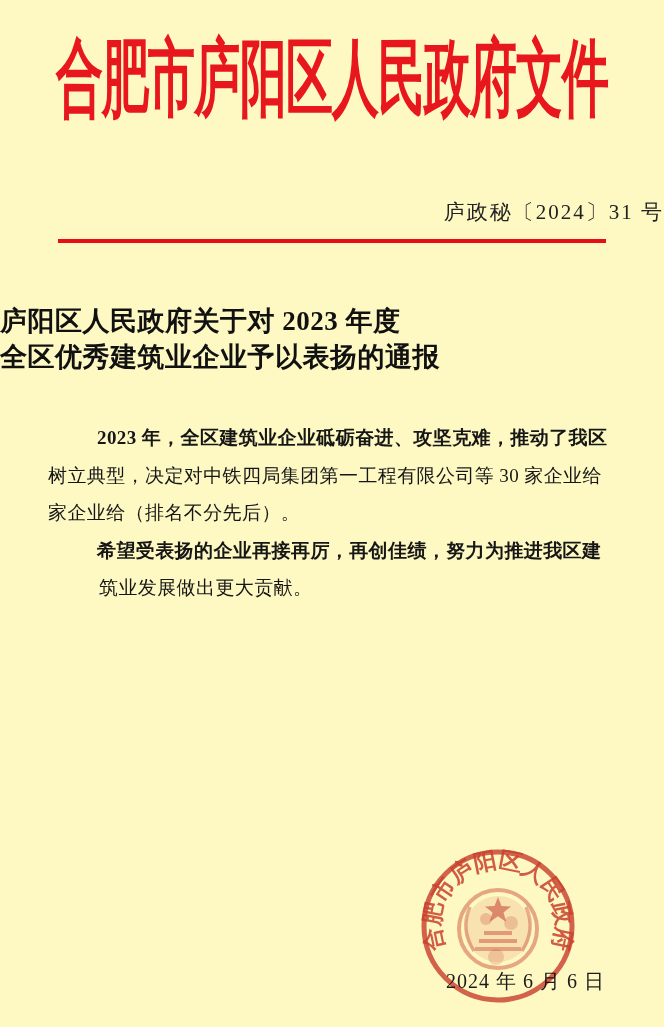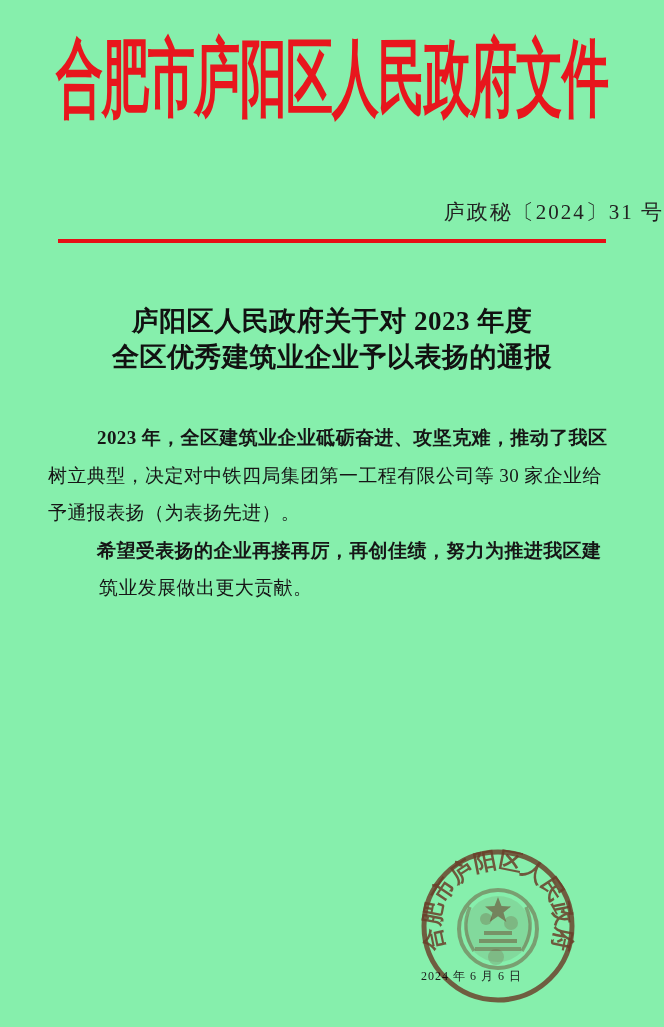--- a/index.html
+++ b/index.html
@@ -1,21 +1,21 @@
 <!DOCTYPE html>
 <html><head>
 <meta charset="utf-8">
 <style>
   html,body{margin:0;padding:0;}
   body{
     width:664px;height:1027px;position:relative;background:#fdfdfc;
     font-family:"Liberation Serif","DejaVu Serif",serif;
     color:#1e1e1e;overflow:hidden;
   }
-  .page{position:absolute;inset:0;background:#86efac;}
+  .page{position:absolute;inset:0;background:#fef9c3;}
 
   .doc-header{
     position:absolute;top:33px;left:0;right:0;
     text-align:center;
     font-size:47px;font-weight:bold;line-height:50px;
     color:#e8161d;
     transform:scaleY(1.8);transform-origin:center top;
     letter-spacing:-1px;white-space:nowrap;
   }
 
@@ -24,42 +24,42 @@
     text-align:right;font-size:21px;letter-spacing:2px;color:#222;
   }
 
   .red-line{
     position:absolute;top:239px;left:58px;width:548px;height:4px;
     background:#e60f16;
   }
 
   .doc-title{
     position:absolute;top:303px;left:0;right:0;
-    text-align:center;font-size:27px;font-weight:bold;line-height:36px;
+    font-size:27px;font-weight:bold;line-height:36px;
     color:#111;letter-spacing:0.5px;
   }
 
   .doc-body{
     position:absolute;top:419px;left:48px;width:562px;
     font-size:19px;line-height:37.5px;color:#161616;
     letter-spacing:0.4px;white-space:nowrap;
   }
   .line{height:37.5px;}
   .ind-para{padding-left:49px;font-weight:bold;}
   .ind-cont{padding-left:51px;}
 
   .attachment{
     position:absolute;top:764px;left:48px;
     font-size:19px;line-height:37.5px;letter-spacing:1px;color:#161616;
     padding-left:59px;
   }
 
   .issue-date{
-    position:absolute;top:968px;left:421px;
-    font-size:12px;color:#1b1b1b;letter-spacing:1px;z-index:1;
+    position:absolute;top:968px;left:446px;
+    font-size:20px;color:#1b1b1b;letter-spacing:1px;z-index:1;
   }
 
   .seal{
     position:absolute;left:416px;top:845px;width:164px;height:164px;
     mix-blend-mode:multiply;z-index:2;pointer-events:none;
   }
 </style>
 </head>
 <body>
 
@@ -72,21 +72,21 @@
   <div class="red-line"></div>
 
   <div class="doc-title">
     <div>庐阳区人民政府关于对 2023 年度</div>
     <div>全区优秀建筑业企业予以表扬的通报</div>
   </div>
 
   <div class="doc-body">
     <div class="line ind-para">2023 年，全区建筑业企业砥砺奋进、攻坚克难，推动了我区</div>
     <div class="line">树立典型，决定对中铁四局集团第一工程有限公司等 30 家企业给</div>
-    <div class="line">予通报表扬（为表扬先进）。</div>
+    <div class="line">家企业给（排名不分先后）。</div>
     <div class="line ind-para">希望受表扬的企业再接再厉，再创佳绩，努力为推进我区建</div>
     <div class="line ind-cont">筑业发展做出更大贡献。</div>
   </div>
 
 
   <div class="issue-date">2024 年 6 月 6 日</div>
 
   <svg class="seal" viewBox="0 0 164 164">
 
     <circle cx="82" cy="81" r="74" fill="none" stroke="#c9423c" stroke-width="5" opacity="0.82"></circle>

